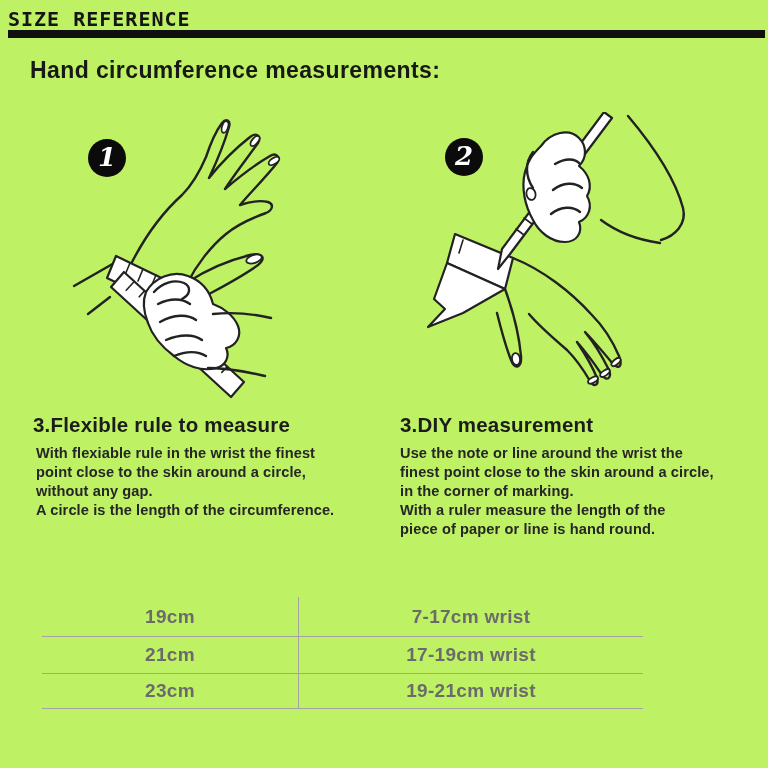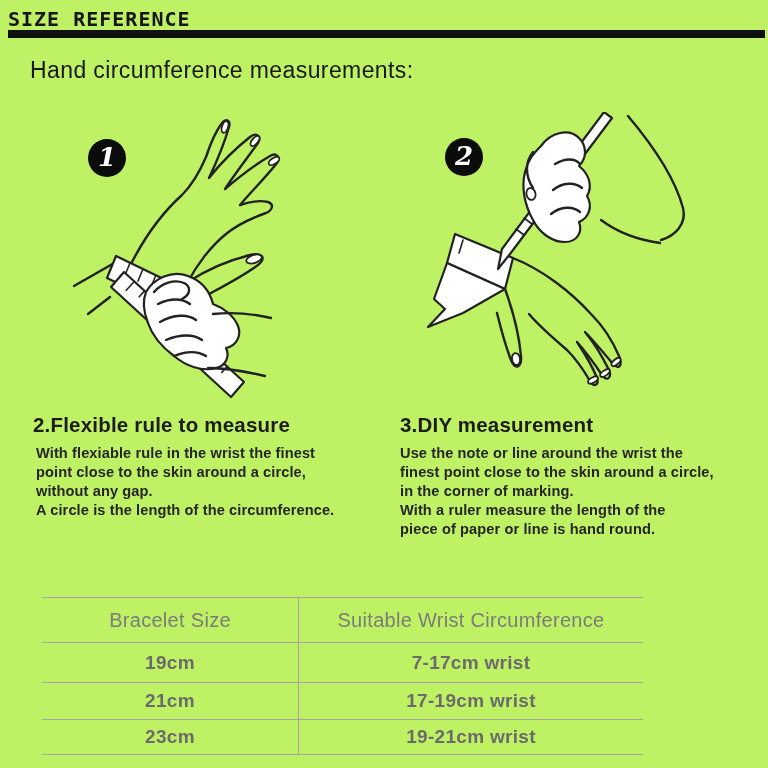--- a/index.html
+++ b/index.html
@@ -10,21 +10,21 @@
   .brand-title{
     position:absolute;left:8px;top:7px;
     font-family:"DejaVu Sans Mono",monospace;font-size:20px;font-weight:700;
     letter-spacing:1px;color:#151515;white-space:nowrap;
   }
   .brand-bar{
     position:absolute;left:8px;top:30px;width:757px;height:8px;background:#101010;
   }
   .intro-heading{
     position:absolute;left:30px;top:57px;
-    font-size:23px;font-weight:400;letter-spacing:.4px;color:#181818;white-space:nowrap;
+    font-size:23px;font-weight:700;letter-spacing:.4px;color:#181818;white-space:nowrap;
   }
   .illo{position:absolute;}
   .illo-1{left:50px;top:116px;width:330px;height:292px;}
   .illo-2{left:403px;top:112px;width:320px;height:292px;}
   .step-badge{
     position:absolute;width:38px;height:38px;border-radius:50%;background:#0b0b0b;
     color:#ffffff;font-family:"DejaVu Serif",serif;font-style:italic;font-weight:700;
     font-size:26px;display:flex;align-items:center;justify-content:center;z-index:5;
     padding-bottom:2px;box-sizing:border-box;
   }
@@ -131,39 +131,35 @@
     <path class="ink" d="M102,177 C110,199 116,222 118,244 C119,256 112,258 108,248 C102,233 98,217 94,201"></path>
     <ellipse class="nail" cx="113" cy="247" rx="4" ry="6" transform="rotate(-8 113 247)"></ellipse>
     <ellipse class="nail" cx="213" cy="250" rx="2.6" ry="5.5" transform="rotate(50 213 250)"></ellipse>
     <ellipse class="nail" cx="202" cy="261" rx="2.6" ry="5.5" transform="rotate(55 202 261)"></ellipse>
     <ellipse class="nail" cx="190" cy="268" rx="2.6" ry="5.5" transform="rotate(60 190 268)"></ellipse>
   </svg>
 
   <div class="step-badge badge-1">1</div>
   <div class="step-badge badge-2">2</div>
 
-  <div class="step-title step-title-1">2.Flexible rule to measure</div>
+  <div class="step-title step-title-1">3.Flexible rule to measure</div>
   <div class="step-title step-title-2">3.DIY measurement</div>
 
   <div class="step-desc step-desc-1">With flexiable rule in the wrist the finest
 point close to the skin around a circle,
 without any gap.
 A circle is the length of the circumference.</div>
   <div class="step-desc step-desc-2">Use the note or line around the wrist the
 finest point close to the skin around a circle,
 in the corner of marking.
 With a ruler measure the length of the
 piece of paper or line is hand round.</div>
 
   <table class="size-table">
     <tbody>
-        <tr class="hrow">
-      <th class="c1">Bracelet Size</th>
-      <th class="c2">Suitable Wrist Circumference</th>
-    </tr>
     <tr class="r1">
       <td class="c1">19cm</td>
       <td class="c2">7-17cm wrist</td>
     </tr>
     <tr class="r2">
       <td class="c1">21cm</td>
       <td class="c2">17-19cm wrist</td>
     </tr>
     <tr class="r3">
       <td class="c1">23cm</td>

